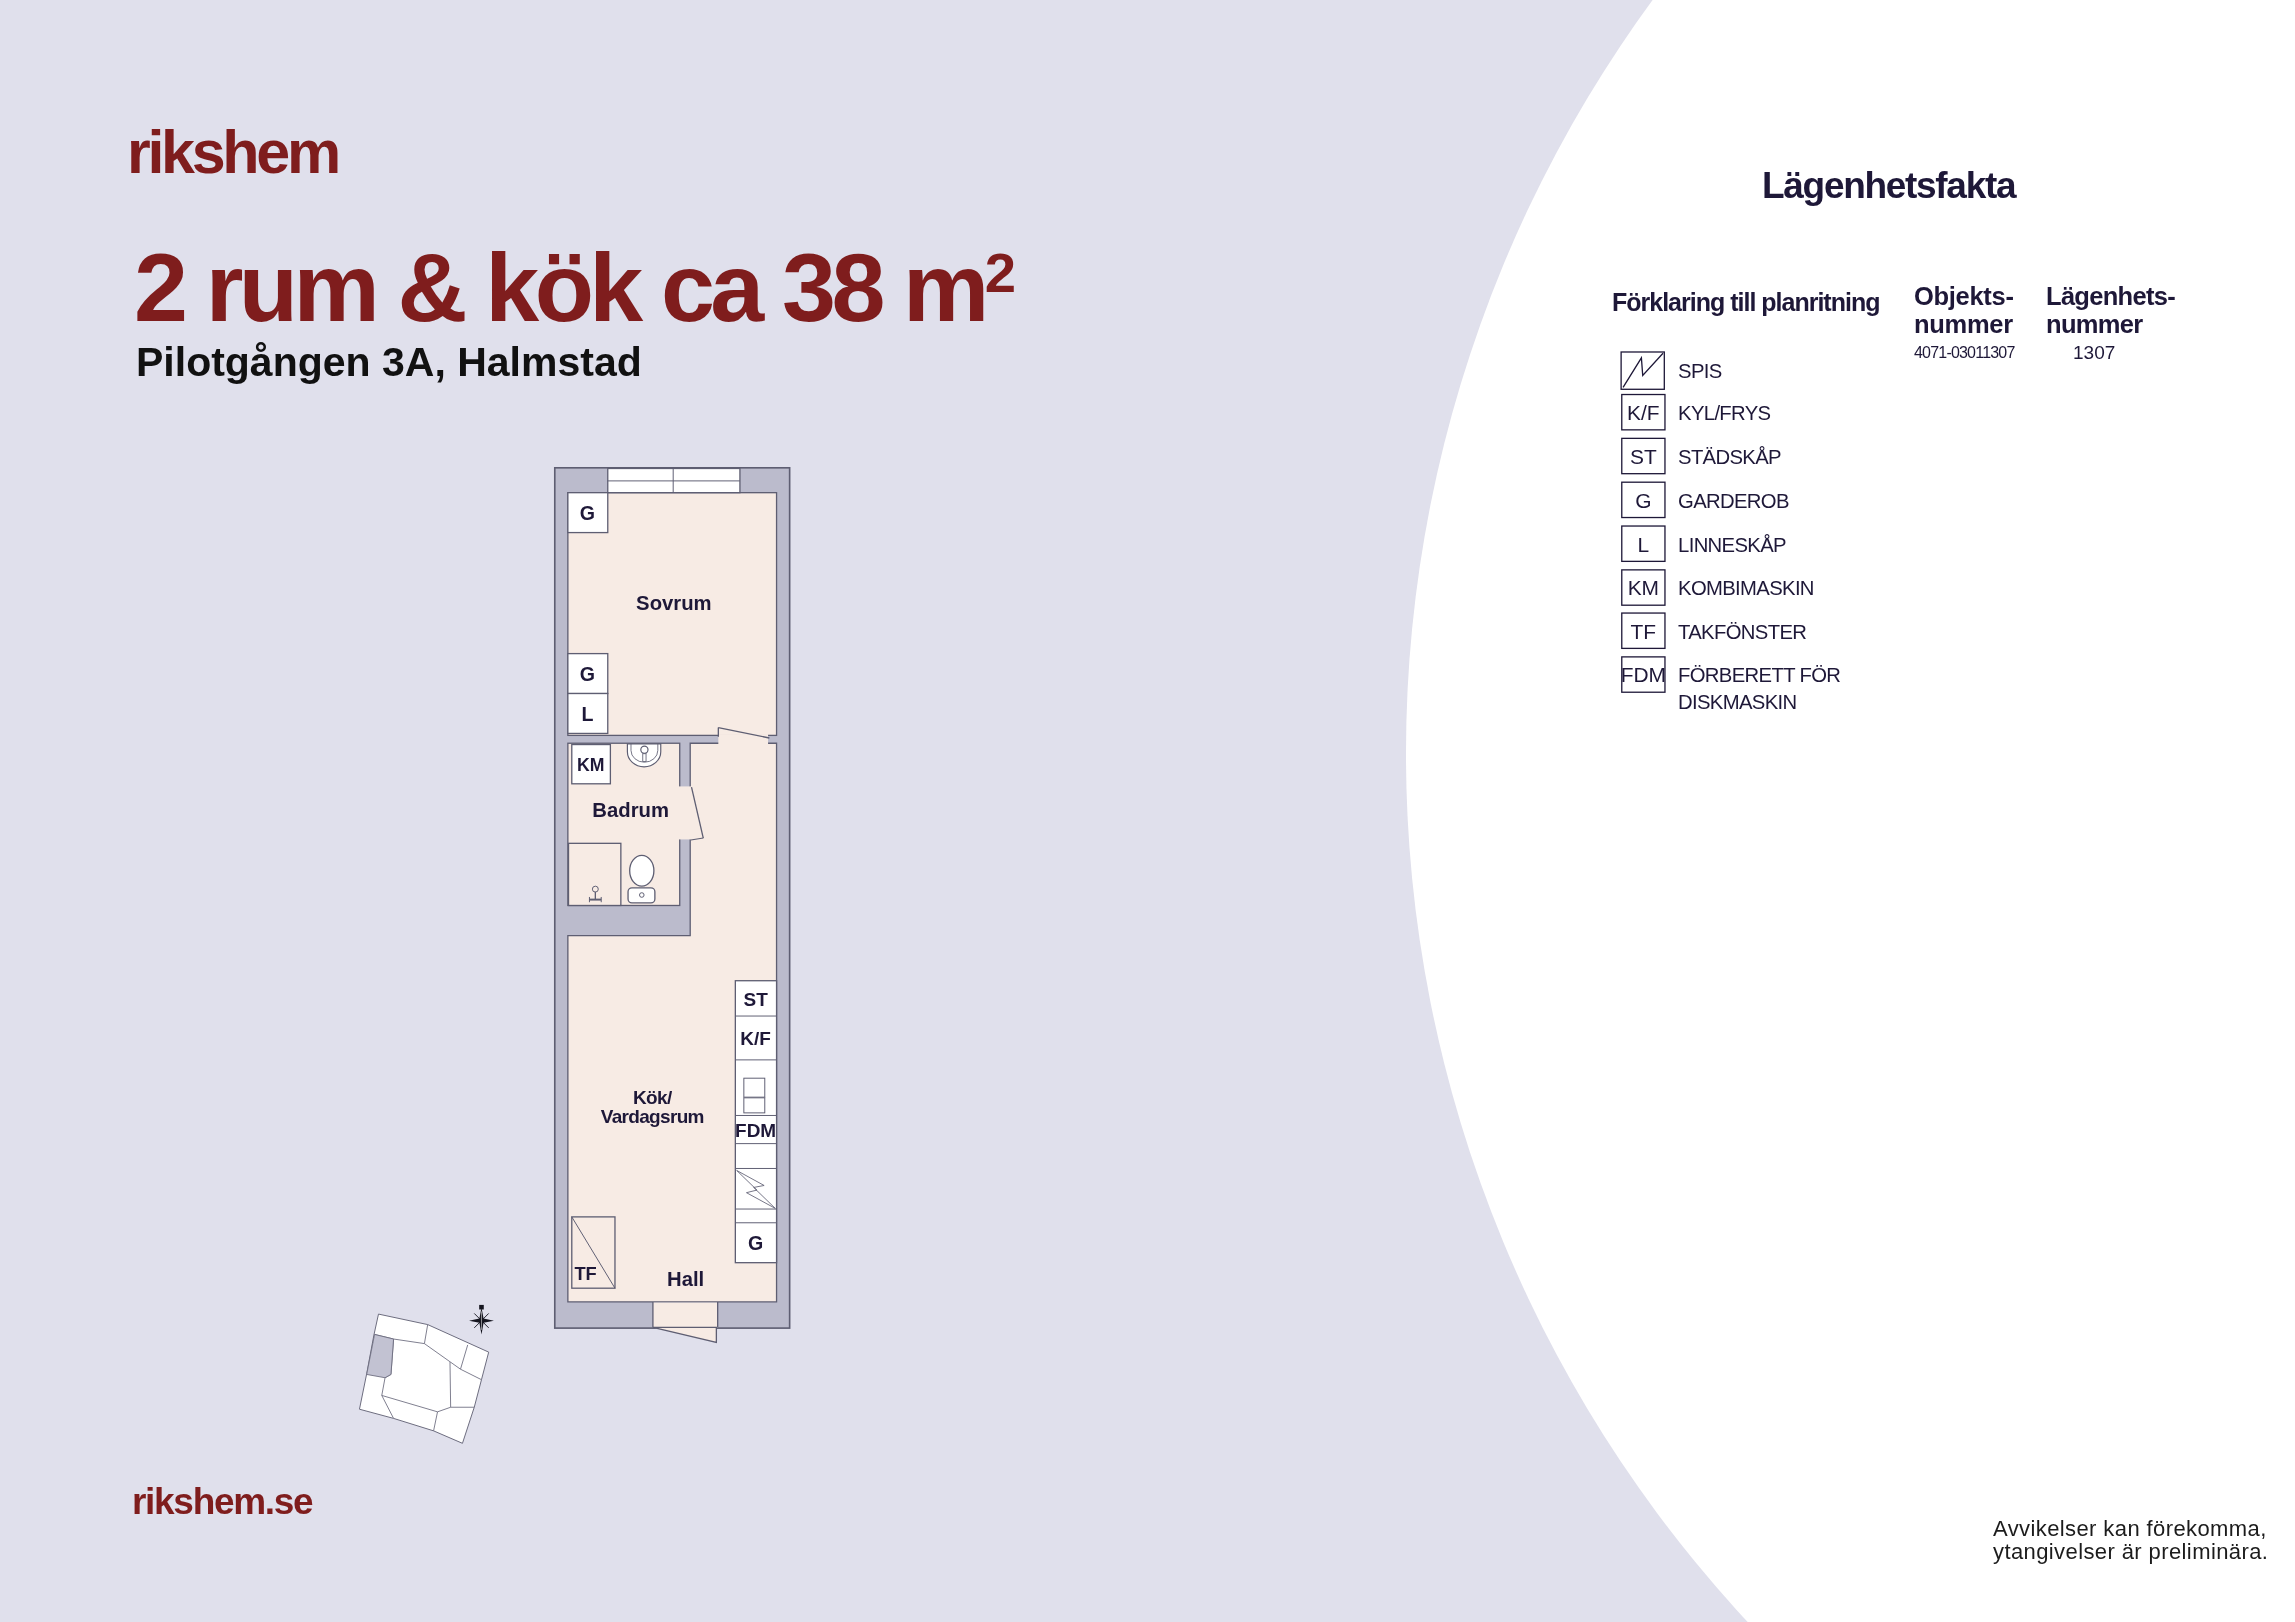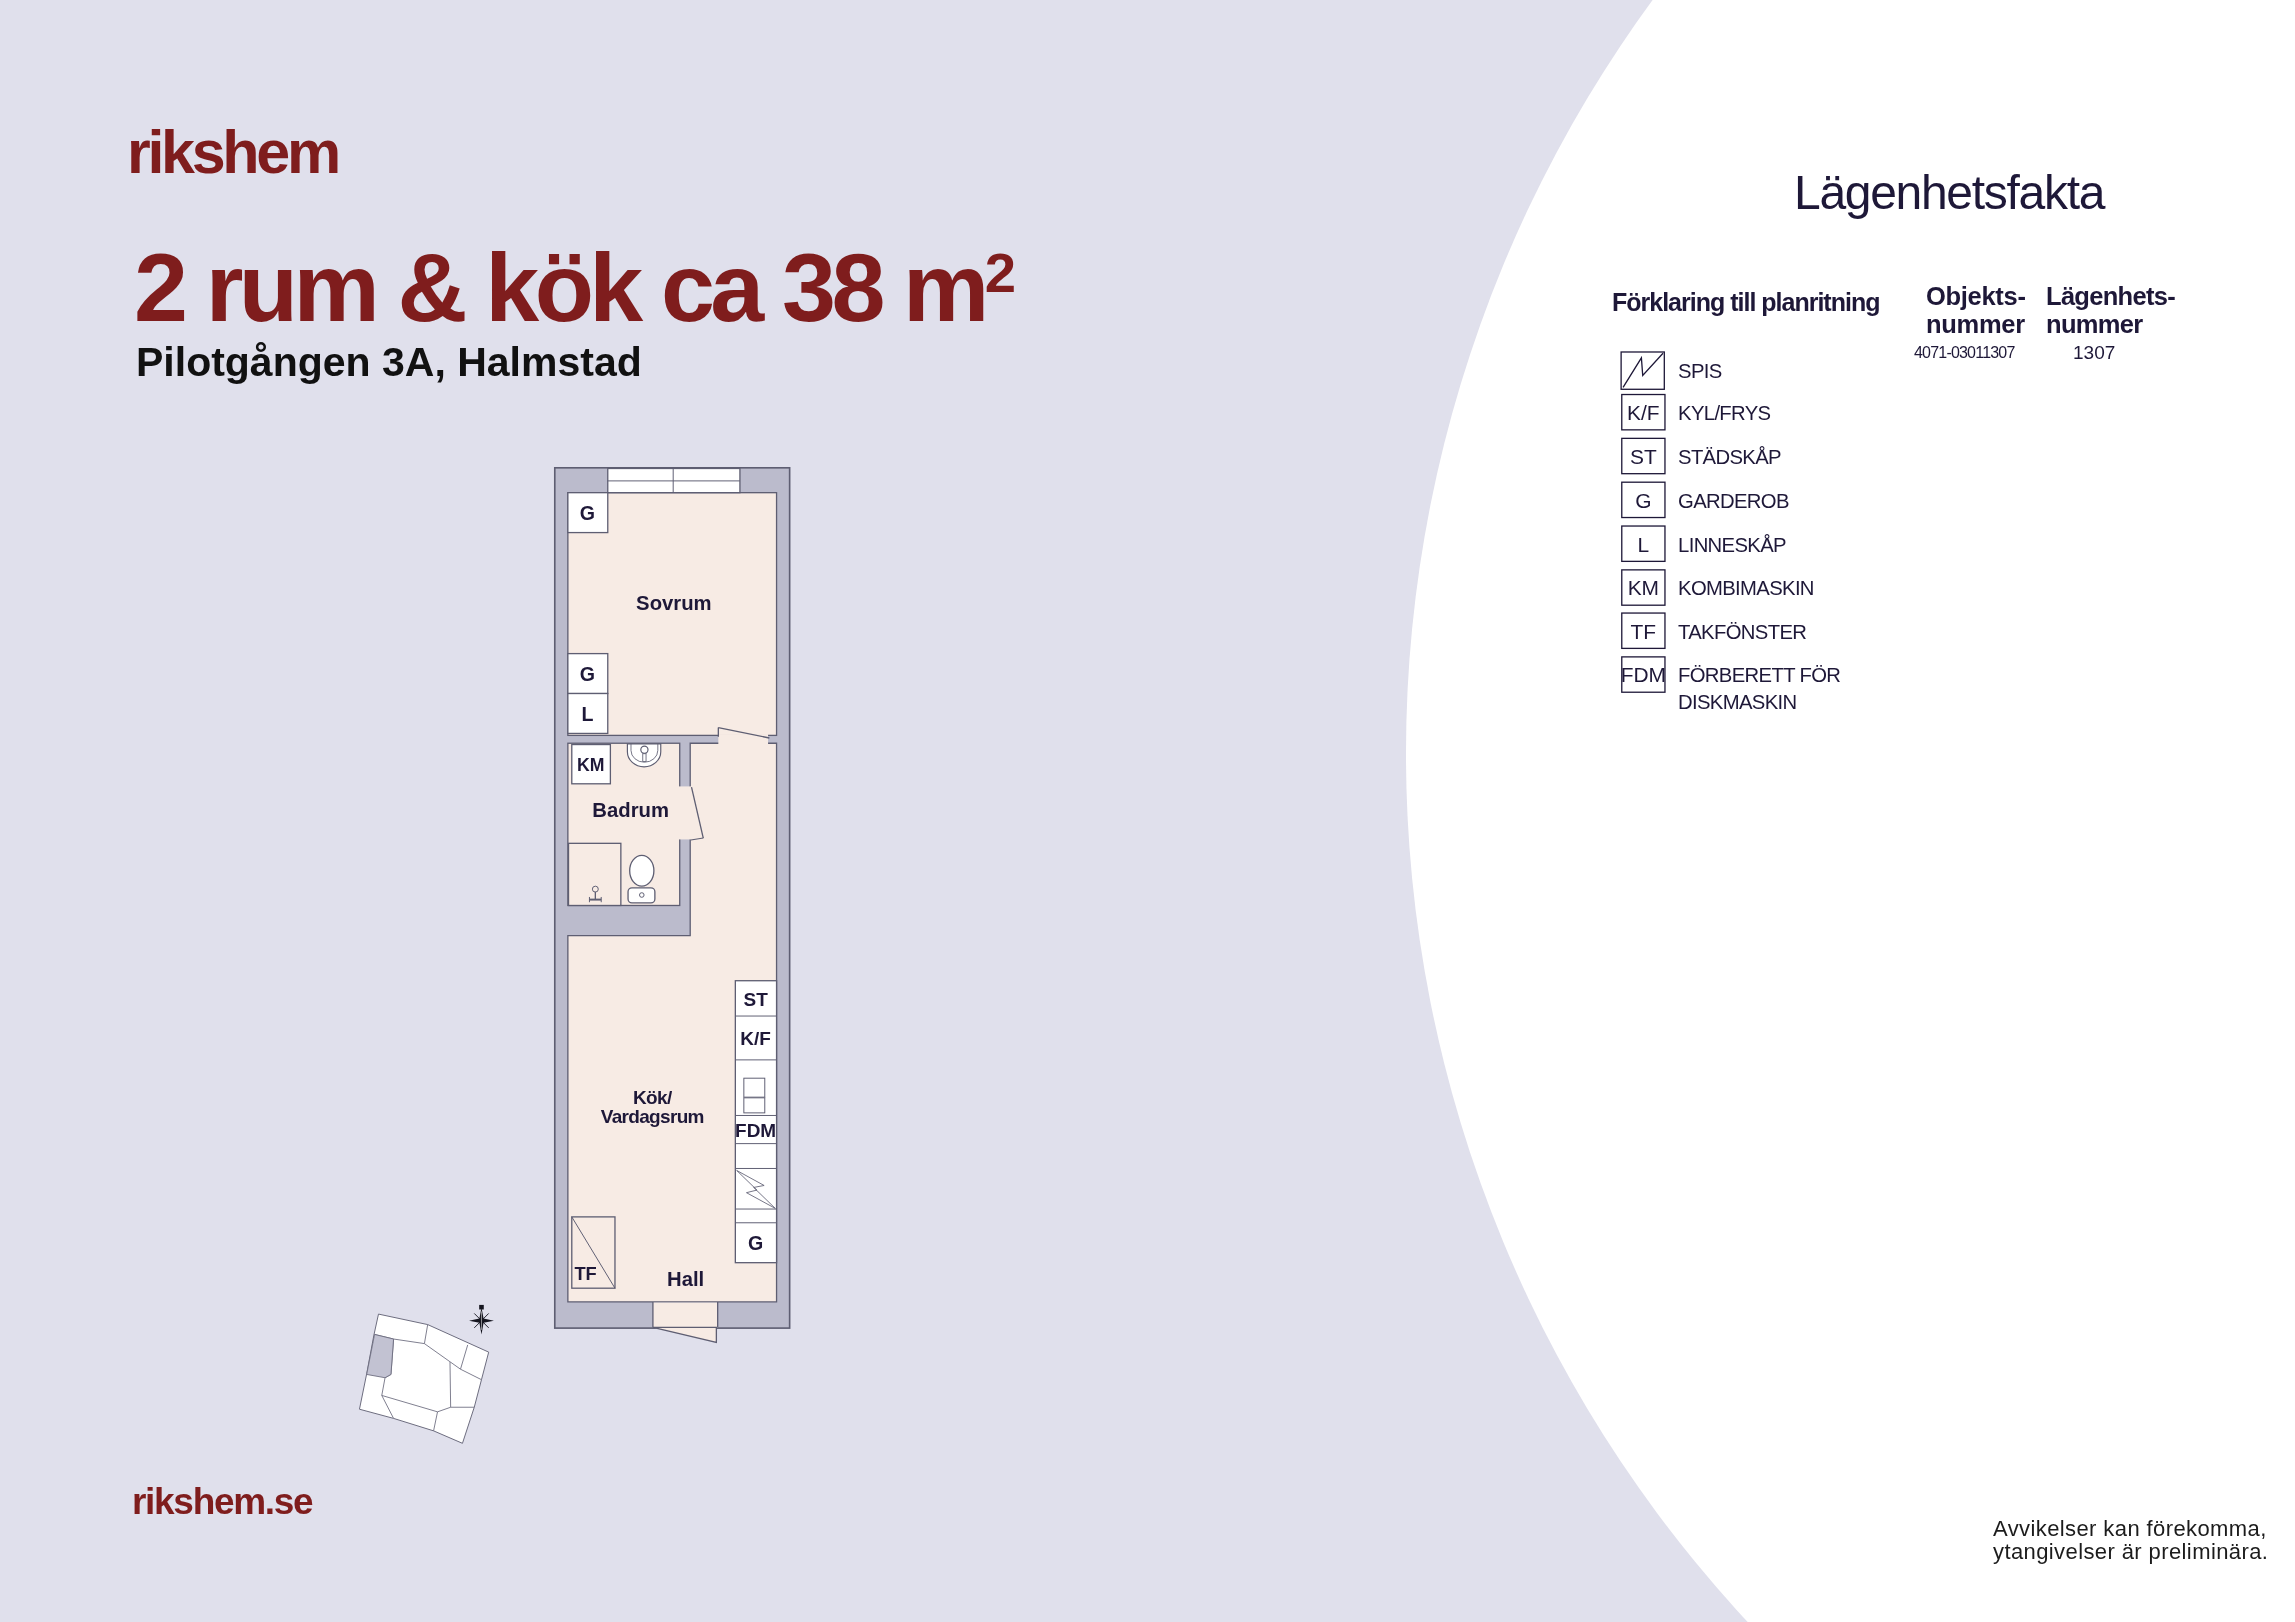--- a/index.html
+++ b/index.html
@@ -177,25 +177,25 @@
       <line x1="735" y1="2018" x2="746" y2="2007"></line>
       <line x1="735" y1="2018" x2="746" y2="2029"></line>
       <line x1="735" y1="2018" x2="724" y2="2029"></line>
       <line x1="735" y1="2018" x2="724" y2="2007"></line>
     </g>
     <polygon points="735,1998 738.2,2014.8 754,2018 738.2,2021.2 735,2039 731.8,2021.2 716,2018 731.8,2014.8" fill="#15151f"></polygon>
     <line x1="735" y1="2004" x2="735" y2="2032" stroke="#ffffff" stroke-width="0.8"></line>
   </g>
 </svg>
 
-<div class="abs navy" style="left:1762px;top:165px;font-size:48px;font-weight:normal;letter-spacing:-1.3px;margin-left:32px;">Lägenhetsfakta</div>
+<div class="abs navy" style="left:1762px;top:165px;font-size:37px;font-weight:bold;letter-spacing:-1.3px;">Lägenhetsfakta</div>
 
 <div class="abs navy" style="left:1612px;top:288px;font-size:25px;font-weight:bold;letter-spacing:-1px;">Förklaring till planritning</div>
 
-<div class="abs navy" style="left:1914px;top:283px;font-size:25.5px;font-weight:bold;line-height:27.5px;letter-spacing:-0.3px;margin-left:12px;">Objekts-<br>nummer</div>
+<div class="abs navy" style="left:1914px;top:283px;font-size:25.5px;font-weight:bold;line-height:27.5px;letter-spacing:-0.3px;">Objekts-<br>nummer</div>
 <div class="abs navy" style="left:1914px;top:344px;font-size:16px;letter-spacing:-0.8px;">4071-03011307</div>
 
 <div class="abs navy" style="left:2046px;top:283px;font-size:25.5px;font-weight:bold;line-height:27.5px;letter-spacing:-0.7px;">Lägenhets-<br>nummer</div>
 <div class="abs navy" style="left:2057px;top:342px;font-size:19px;margin-left:16px;">1307</div>
 
 <svg class="abs" style="left:1610px;top:340px;" width="458" height="393" viewBox="2460 520 700 600">
 
   <g>
     <rect x="2477" y="538" width="66" height="57" fill="#ffffff" stroke="#1e1838" stroke-width="2"></rect>
     <polyline points="2480,592 2508,547 2510,574 2541,540" fill="none" stroke="#1e1838" stroke-width="2"></polyline>

